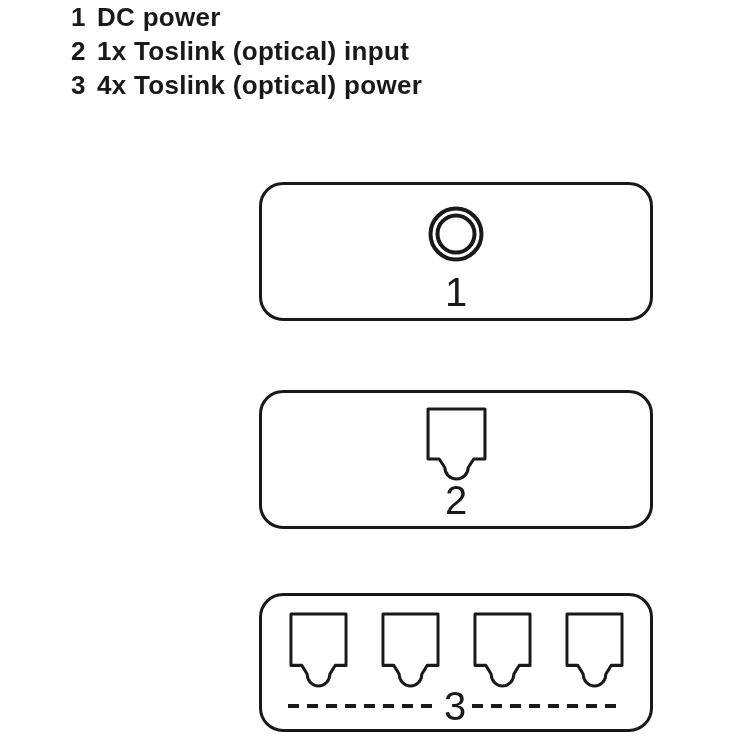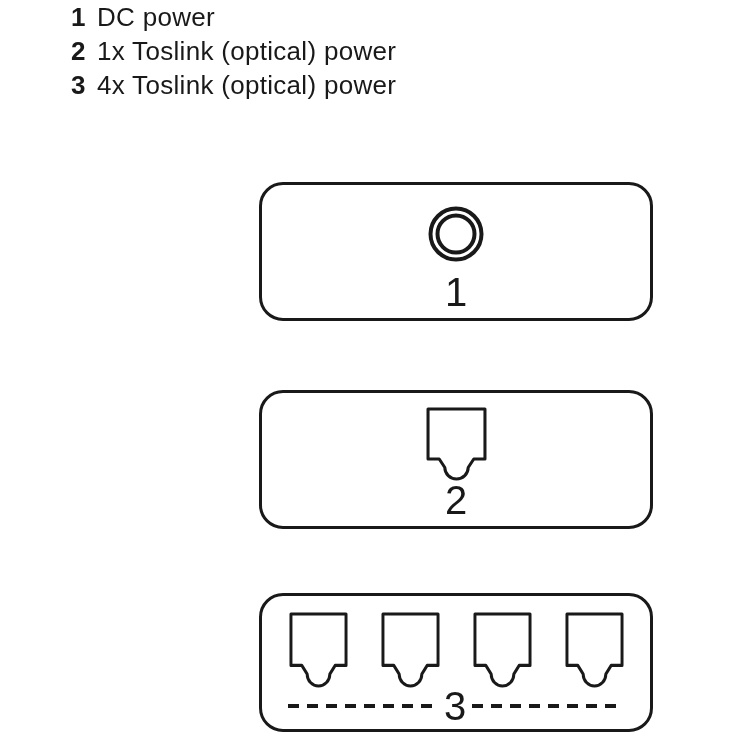--- a/index.html
+++ b/index.html
@@ -10,21 +10,21 @@
     background: #ffffff;
     font-family: "Liberation Sans", sans-serif;
     color: #191919;
     overflow: hidden;
   }
 
   
   .legend { position: absolute; left: 71px; top: 0px; }
   .legend-row { display: flex; align-items: baseline; line-height: 34px; font-size: 26px; }
   .legend-num { font-weight: 700; width: 26px; flex: 0 0 26px; }
-  .legend-label { font-weight: 400; letter-spacing: 0.3px; }
+  .legend-label { font-weight: 700; letter-spacing: 0.3px; }
 
   
   .panel {
     position: absolute;
     left: 259px;
     width: 394px;
     height: 139px;
     border: 3px solid #191919;
     border-radius: 24px;
     box-sizing: border-box;
@@ -82,21 +82,21 @@
 
 <div class="canvas">
 
   <div class="legend">
     <div class="legend-row">
       <span class="legend-num">1</span>
       <span class="legend-label">DC power</span>
     </div>
     <div class="legend-row">
       <span class="legend-num">2</span>
-      <span class="legend-label">1x Toslink (optical) power</span>
+      <span class="legend-label">1x Toslink (optical) input</span>
     </div>
     <div class="legend-row">
       <span class="legend-num">3</span>
       <span class="legend-label">4x Toslink (optical) power</span>
     </div>
   </div>
 
   <div class="panel panel-1">
     <svg class="jack" width="58" height="58" viewBox="0 0 58 58">
       <circle cx="29" cy="29" r="25.5" fill="none" stroke="#191919" stroke-width="4"></circle>

